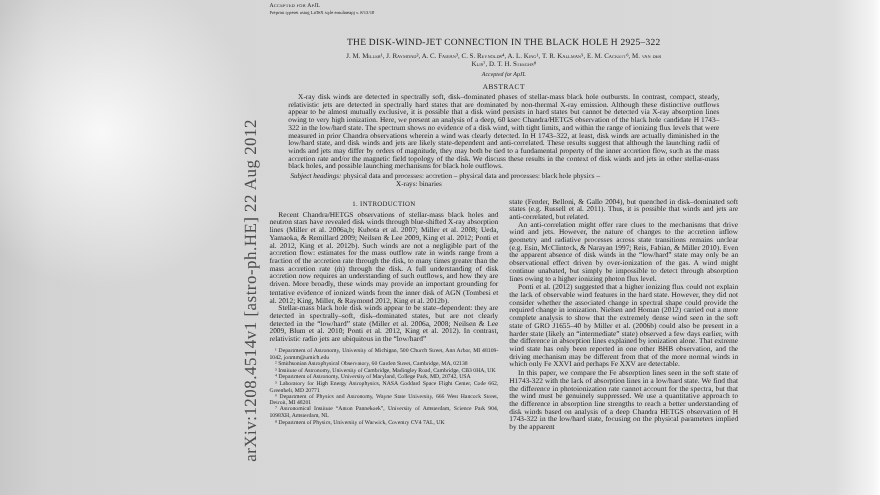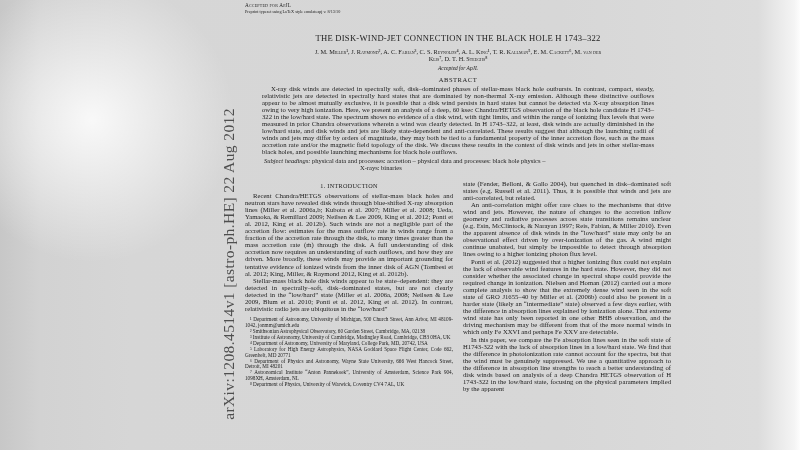--- a/index.html
+++ b/index.html
@@ -41,21 +41,21 @@
 
   <div class="arxiv-stamp">arXiv:1208.4514v1  [astro-ph.HE]  22 Aug 2012</div>
 
   <div class="paper">
 
     <div class="masthead">
       <div class="masthead-accepted">Accepted for ApJL</div>
       <div class="masthead-preprint">Preprint typeset using LaTeX style emulateapj v. 8/13/10</div>
     </div>
 
-    <div class="title">THE DISK-WIND-JET CONNECTION IN THE BLACK HOLE H 1743–322</div>
+    <div class="title">THE DISK-WIND-JET CONNECTION IN THE BLACK HOLE H 2925–322</div>
 
     <div class="authors">
       <div>J. M. Miller¹, J. Raymond², A. C. Fabian³, C. S. Reynolds⁴, A. L. King¹, T. R. Kallman⁵, E. M. Cackett⁶, M. van der</div>
       <div>Klis⁷, D. T. H. Steeghs⁸</div>
     </div>
 
     <div class="accepted-note">Accepted for ApJL</div>
 
     <div class="abstract-heading">ABSTRACT</div>
     <div class="abstract-text">X-ray disk winds are detected in spectrally soft, disk–dominated phases of stellar-mass black hole outbursts. In contrast, compact, steady, relativistic jets are detected in spectrally hard states that are dominated by non-thermal X-ray emission. Although these distinctive outflows appear to be almost mutually exclusive, it is possible that a disk wind persists in hard states but cannot be detected via X-ray absorption lines owing to very high ionization. Here, we present an analysis of a deep, 60 ksec Chandra/HETGS observation of the black hole candidate H 1743–322 in the low/hard state. The spectrum shows no evidence of a disk wind, with tight limits, and within the range of ionizing flux levels that were measured in prior Chandra observations wherein a wind was clearly detected. In H 1743–322, at least, disk winds are actually diminished in the low/hard state, and disk winds and jets are likely state-dependent and anti-correlated. These results suggest that although the launching radii of winds and jets may differ by orders of magnitude, they may both be tied to a fundamental property of the inner accretion flow, such as the mass accretion rate and/or the magnetic field topology of the disk. We discuss these results in the context of disk winds and jets in other stellar-mass black holes, and possible launching mechanisms for black hole outflows.</div>

